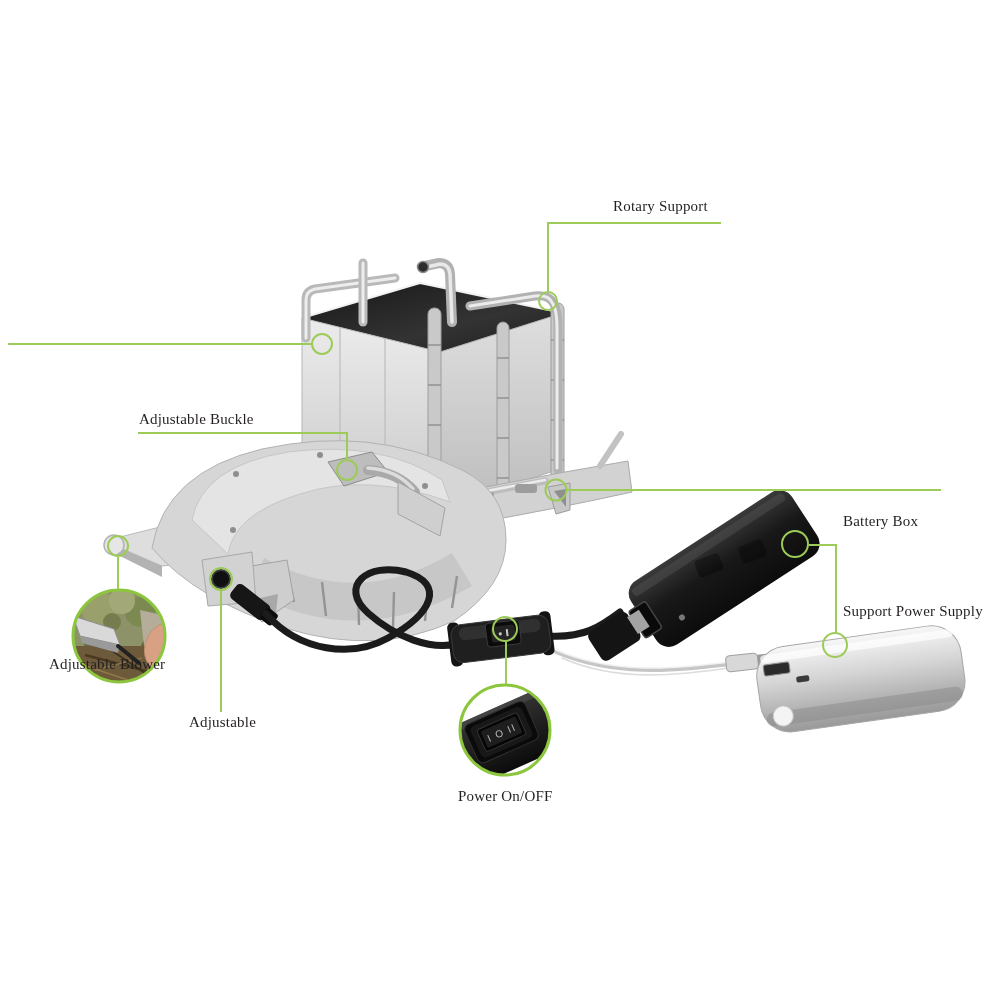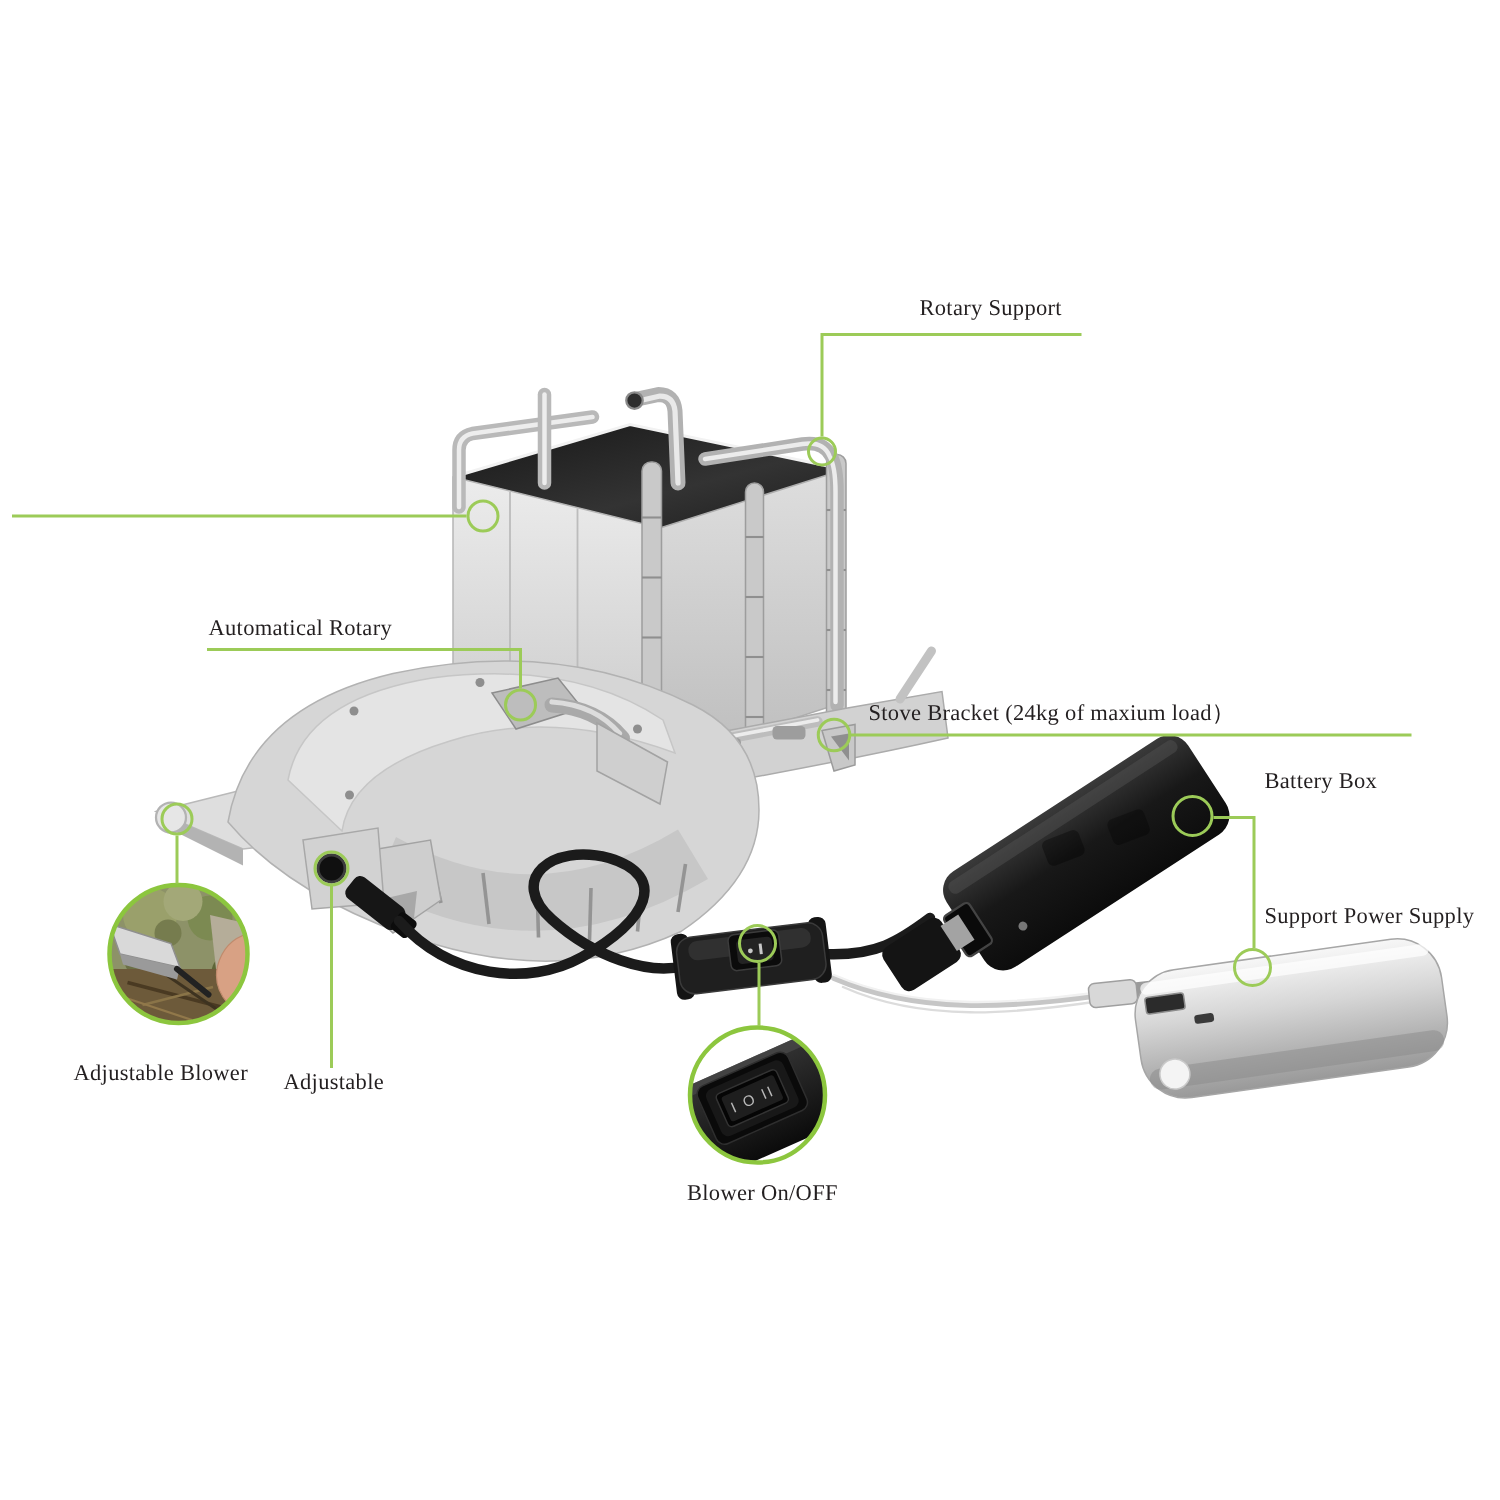--- a/index.html
+++ b/index.html
@@ -270,21 +270,20 @@
     <circle cx="556" cy="490" r="10.5"></circle>
     <circle cx="795" cy="544" r="13"></circle>
     <circle cx="835" cy="645" r="12"></circle>
     <circle cx="118" cy="546" r="10"></circle>
     <circle cx="221" cy="579" r="11"></circle>
     <circle cx="505" cy="629" r="12"></circle>
   </g>
 </svg>
 
 <div class="label" style="left:613px;top:198px">Rotary Support</div>
-<div class="label" style="left:139px;top:411px">Automatical Rotary</div>
-<div class="label" style="left:579px;top:468px">Stove Bracket (24kg of maxium load）</div>
+<div class="label" style="left:139px;top:411px">Adjustable Buckle</div>
 <div class="label" style="left:843px;top:513px">Battery Box</div>
 <div class="label" style="left:843px;top:603px">Support Power Supply</div>
-<div class="label" style="left:49px;top:708px">Adjustable Blower</div>
+<div class="label" style="left:49px;top:656px">Adjustable Blower</div>
 <div class="label" style="left:189px;top:714px">Adjustable</div>
-<div class="label" style="left:458px;top:788px">Blower On/OFF</div>
+<div class="label" style="left:458px;top:788px">Power On/OFF</div>
 
 </div>
 
 </body></html>

